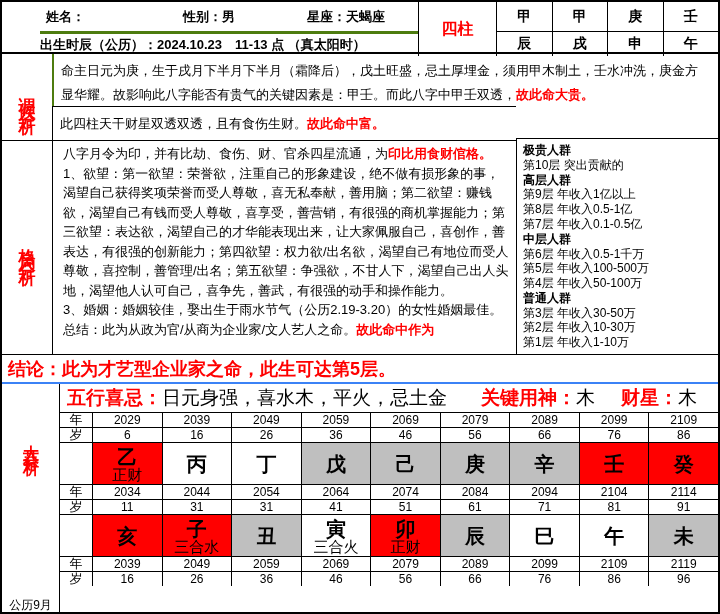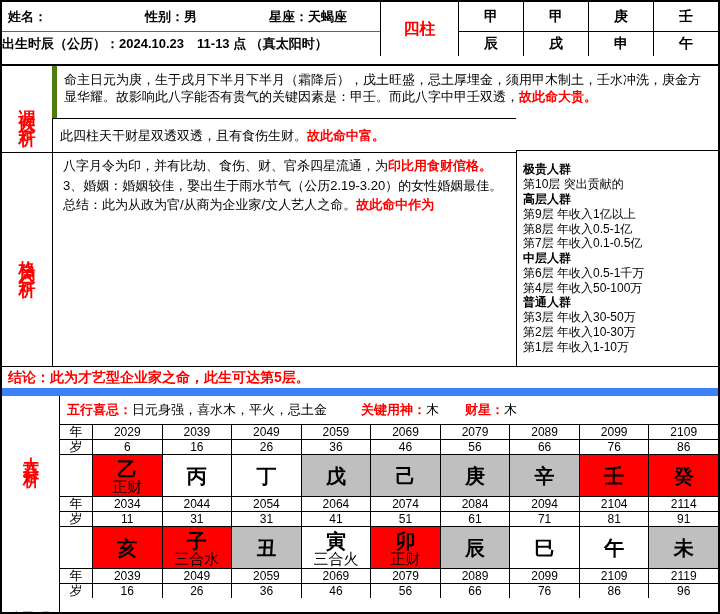--- a/index.html
+++ b/index.html
@@ -7,54 +7,54 @@
   #page{
     width:720px;height:614px;background:#fff;position:relative;
     border:2px solid #000;
     font-family:"Liberation Sans","DejaVu Sans",sans-serif;
     color:#000;overflow:hidden;
   }
   .red{color:#f00;}
   .b{font-weight:bold;}
 
   
-  .header{display:grid;grid-template-columns:378px 78px repeat(4,1fr);grid-template-rows:29px 25px;height:62px;}
+  .header{display:grid;grid-template-columns:378px 78px repeat(4,1fr);grid-template-rows:29px 25px;height:50px;margin-left:38px;}
   .h-info{grid-column:1;grid-row:1;display:flex;align-items:center;padding-left:6px;font-size:13px;font-weight:bold;}
   .h-info .sp1{margin-left:98px;}
   .h-info .sp2{margin-left:72px;}
-  .h-birth{grid-column:1;grid-row:2;display:flex;align-items:center;font-size:13px;font-weight:bold;border-top:1px solid #4d7c0f;}
+  .h-birth{grid-column:1;grid-row:2;display:flex;align-items:center;font-size:13px;font-weight:bold;border-top:3px solid #4d7c0f;}
   .h-sizhu{grid-column:2;grid-row:1/3;display:flex;align-items:center;justify-content:center;
     font-size:16px;font-weight:bold;color:#f00;border-left:1px solid #000;}
   .h-cell{display:flex;align-items:center;justify-content:center;font-size:14px;font-weight:bold;border-left:1px solid #000;}
   .h-cell.r2{border-top:1px solid #000;}
 
   
   .main{display:grid;grid-template-columns:50px 464px 202px;grid-template-rows:52px 34px auto;height:303px;border-top:2px solid #000;border-bottom:1px solid #000;}
   .vlabel{writing-mode:vertical-rl;text-orientation:upright;color:#f00;font-weight:bold;letter-spacing:7px;}
   .lab-tiaohou{grid-column:1;grid-row:1/3;display:flex;align-items:center;justify-content:center;font-size:17px;}
   .lab-geju{grid-column:1;grid-row:3;display:flex;align-items:center;justify-content:center;font-size:17px;border-top:1px solid #000;}
-  .p1{grid-column:2/4;grid-row:1;border-left:5px solid #4d7c0f;font-size:13px;line-height:17px;padding:5px 8px 0 7px;}
+  .p1{grid-column:2/4;grid-row:1;border-left:2px solid #4d7c0f;font-size:13px;line-height:24px;padding:5px 8px 0 7px;}
   .p2{grid-column:2;grid-row:2;border-left:1px solid #000;border-top:1px solid #000;font-size:13px;line-height:19px;padding:7px 8px 0 7px;}
   .tiers{grid-column:3;grid-row:2/4;border-left:1px solid #000;border-top:1px solid #000;
     font-size:12px;line-height:14.8px;padding-left:6px;display:flex;flex-direction:column;justify-content:center;margin-top:32px;}
   .tiers .tt{font-weight:bold;}
   .geju{grid-column:2;grid-row:3;border-left:1px solid #000;border-top:1px solid #000;
     font-size:13px;line-height:19.5px;padding:3px 6px 0 10px;}
 
   
   .concl{height:29px;display:flex;align-items:center;padding-left:6px;
-    color:#f00;font-weight:bold;font-size:14px;border-bottom:8px solid #3b82f6;}
+    color:#f00;font-weight:bold;font-size:18px;border-bottom:2px solid #3b82f6;}
 
   
   .bottom{display:grid;grid-template-columns:58px 32px repeat(9,1fr);
     grid-template-rows:28px 15px 15px 42px 15px 15px 42px 15px 15px auto;height:224px;}
   .side{grid-column:1;grid-row:1/11;border-right:1px solid #000;display:flex;flex-direction:column;align-items:center;}
   .side .vlabel{font-size:16px;letter-spacing:5px;flex:0 0 auto;margin-top:48px;}
   .side .jiao{margin-top:auto;margin-bottom:13px;font-size:12px;text-align:center;line-height:17px;}
-  .wuxing{grid-column:2/12;grid-row:1;display:flex;align-items:center;padding-left:7px;font-size:13px;}
+  .wuxing{grid-column:2/12;grid-row:1;display:flex;align-items:center;padding-left:7px;font-size:19px;}
   .wuxing .lbl{color:#f00;font-weight:bold;}
   .wuxing .g1{margin-left:34px;}
   .wuxing .g2{margin-left:26px;}
   .cellc{display:flex;align-items:center;justify-content:center;}
   .yl{font-size:13px;border-top:1px solid #000;}
   .yc{font-size:12px;border-top:1px solid #000;border-left:1px solid #000;}
   .big{border-top:1px solid #000;border-left:1px solid #000;display:flex;flex-direction:column;align-items:center;justify-content:center;}
   .big .ch{font-size:20px;font-weight:bold;line-height:22px;}
   .big .sub{font-size:15px;line-height:13px;}
   .filler{border-top:1px solid #000;}
@@ -100,31 +100,33 @@
     </div>
     <div class="tiers">
       <div class="tt">极贵人群</div>
       <div>第10层 突出贡献的</div>
       <div class="tt">高层人群</div>
       <div>第9层 年收入1亿以上</div>
       <div>第8层 年收入0.5-1亿</div>
       <div>第7层 年收入0.1-0.5亿</div>
       <div class="tt">中层人群</div>
       <div>第6层 年收入0.5-1千万</div>
+      <div>第5层 年收入100-500万</div>
       <div>第4层 年收入50-100万</div>
       <div class="tt">普通人群</div>
       <div>第3层 年收入30-50万</div>
       <div>第2层 年收入10-30万</div>
       <div>第1层 年收入1-10万</div>
     </div>
     <div class="lab-geju">
       <span class="vlabel">格局分析</span>
     </div>
     <div class="geju">
       <div><span>八字月令为印，并有比劫、食伤、财、官杀四星流通，为</span><span class="red b">印比用食财倌格。</span></div>
+      <div>1、欲望：第一欲望：荣誉欲，注重自己的形象建设，绝不做有损形象的事，渴望自己获得奖项荣誉而受人尊敬，喜无私奉献，善用脑；第二欲望：赚钱欲，渴望自己有钱而受人尊敬，喜享受，善营销，有很强的商机掌握能力；第三欲望：表达欲，渴望自己的才华能表现出来，让大家佩服自己，喜创作，善表达，有很强的创新能力；第四欲望：权力欲/出名欲，渴望自己有地位而受人尊敬，喜控制，善管理/出名；第五欲望：争强欲，不甘人下，渴望自己出人头地，渴望他人认可自己，喜争先，善武，有很强的动手和操作能力。</div>
       <div>3、婚姻：婚姻较佳，娶出生于雨水节气（公历2.19-3.20）的女性婚姻最佳。</div>
       <div><span>总结：此为从政为官/从商为企业家/文人艺人之命。</span><span class="red b">故此命中作为</span></div>
     </div>
   </div>
 
   <div class="concl">结论：此为才艺型企业家之命，此生可达第5层。</div>
 
   <div class="bottom">
     <div class="side">
       <span class="vlabel">大芸分析</span>

